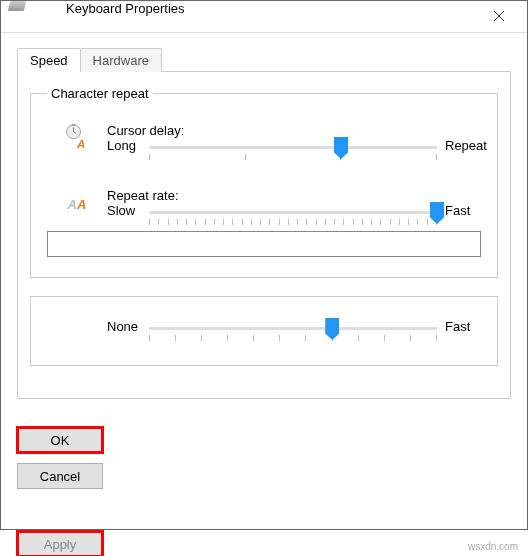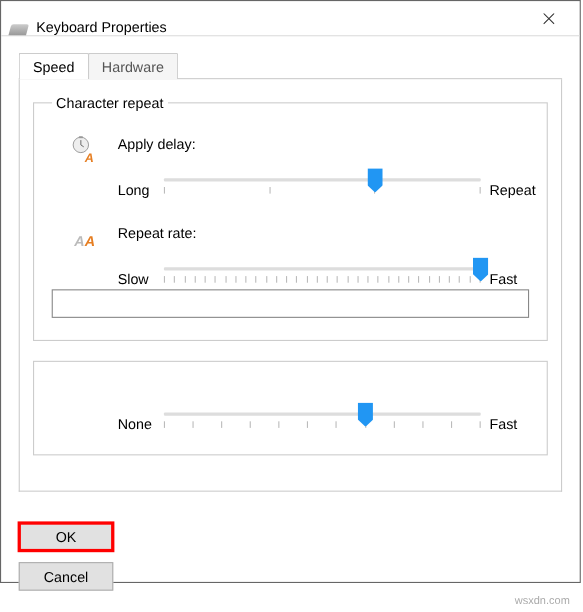--- a/index.html
+++ b/index.html
@@ -1,34 +1,34 @@
 <!DOCTYPE html>
 <html><head>
 <meta charset="utf-8">
 <style>
 * { box-sizing: border-box; font-family: 'Segoe UI', Tahoma, sans-serif; font-size: 13px; }
 body { margin: 0; background: #fff; width: 530px; height: 556px; position: relative; }
 .window { border: 1px solid #666; width: 528px; height: 530px; background: #fff; }
-.titlebar { display: flex; align-items: flex-end; height: 32px; padding: 0 8px; border-bottom: 1px solid #ddd; }
+.titlebar { display: flex; align-items: flex-start; height: 32px; padding: 0 8px; border-bottom: 1px solid #ddd; gap: 33px; }
 .titlebar-icon { width: 16px; height: 10px; margin-right: 8px; background: linear-gradient(to bottom, #ccc, #999); border-radius: 2px 2px 0 0; transform: skewX(-15deg); }
 .titlebar-text { flex: 1; }
 .close-btn { width: 40px; height: 30px; display: flex; align-items: center; justify-content: center; cursor: default; }
 .close-btn svg { width: 10px; height: 10px; }
 .content { padding: 14px 16px 16px; }
 .tabs { display: flex; border-bottom: 1px solid #ccc; }
 .tab { padding: 4px 12px; border: 1px solid #ccc; border-bottom: none; background: #fff; margin-right: -1px; border-radius: 2px 2px 0 0; cursor: default; position: relative; top: 1px; }
 .tab.active { background: #fff; z-index: 1; }
 .tab.inactive { background: #f5f5f5; color: #555; }
 .panel { border: 1px solid #ccc; border-top: none; padding: 14px 12px 14px; }
 fieldset { border: 1px solid #ccc; margin: 0 0 18px; padding: 12px 16px 20px; }
 legend { padding: 0 4px; }
 .row { display: flex; align-items: flex-start; margin-top: 10px; }
 .icon-col { width: 60px; display: flex; justify-content: center; }
 .ctrl-col { flex: 1; }
-.slider-row { display: flex; align-items: flex-end; margin-top: 16px; }
+.slider-row { display: flex; align-items: flex-start; margin-top: 0; }
 .slider-row .left-label { width: 42px; }
 .slider-row .right-label { width: 44px; text-align: left; padding-left: 8px; }
 .slider { flex: 1; height: 26px; position: relative; }
 .track { position: absolute; top: 8px; left: 0; right: 0; height: 3px; background: #ddd; border-radius: 1px; }
 .ticks { position: absolute; top: 16px; left: 0; right: 0; height: 6px; display: flex; justify-content: space-between; }
 .tick { width: 1px; height: 6px; background: #bbb; }
 .thumb { position: absolute; top: -1px; width: 14px; height: 22px; background: #2196f3; transform: translateX(-50%); clip-path: polygon(0 0, 100% 0, 100% 70%, 50% 100%, 0 70%); }
 .test-label { margin-top: 20px; }
 .test-input { width: 100%; height: 26px; border: 1px solid #888; margin-top: 2px; padding: 2px 4px; }
 .buttons { display: flex; justify-content: center; gap: 10px; padding: 12px 16px; flex-direction: column; }
@@ -70,21 +70,21 @@
         <div class="row repeat-section">
           <div class="icon-col">
             <svg class="icon-clock" viewBox="0 0 32 32">
               <circle cx="12" cy="10" r="8" fill="#eee" stroke="#999"></circle>
               <path d="M12 5 L12 10 L15 12" stroke="#666" stroke-width="1" fill="none"></path>
               <rect x="10" y="1" width="4" height="2" fill="#999"></rect>
               <text x="16" y="28" font-family="Times New Roman" font-style="italic" font-weight="bold" font-size="20" fill="#e67e22">A</text>
             </svg>
           </div>
           <div class="ctrl-col">
-            <div>Apply delay:</div>
+            <div>Cursor delay:</div>
             <div class="slider-row">
               <div class="left-label">Long</div>
               <div class="slider">
                 <div class="track"></div>
                 <div class="ticks">
                     <div class="tick"></div>
                     <div class="tick"></div>
                     <div class="tick"></div>
                     <div class="tick"></div>
                   </div>

